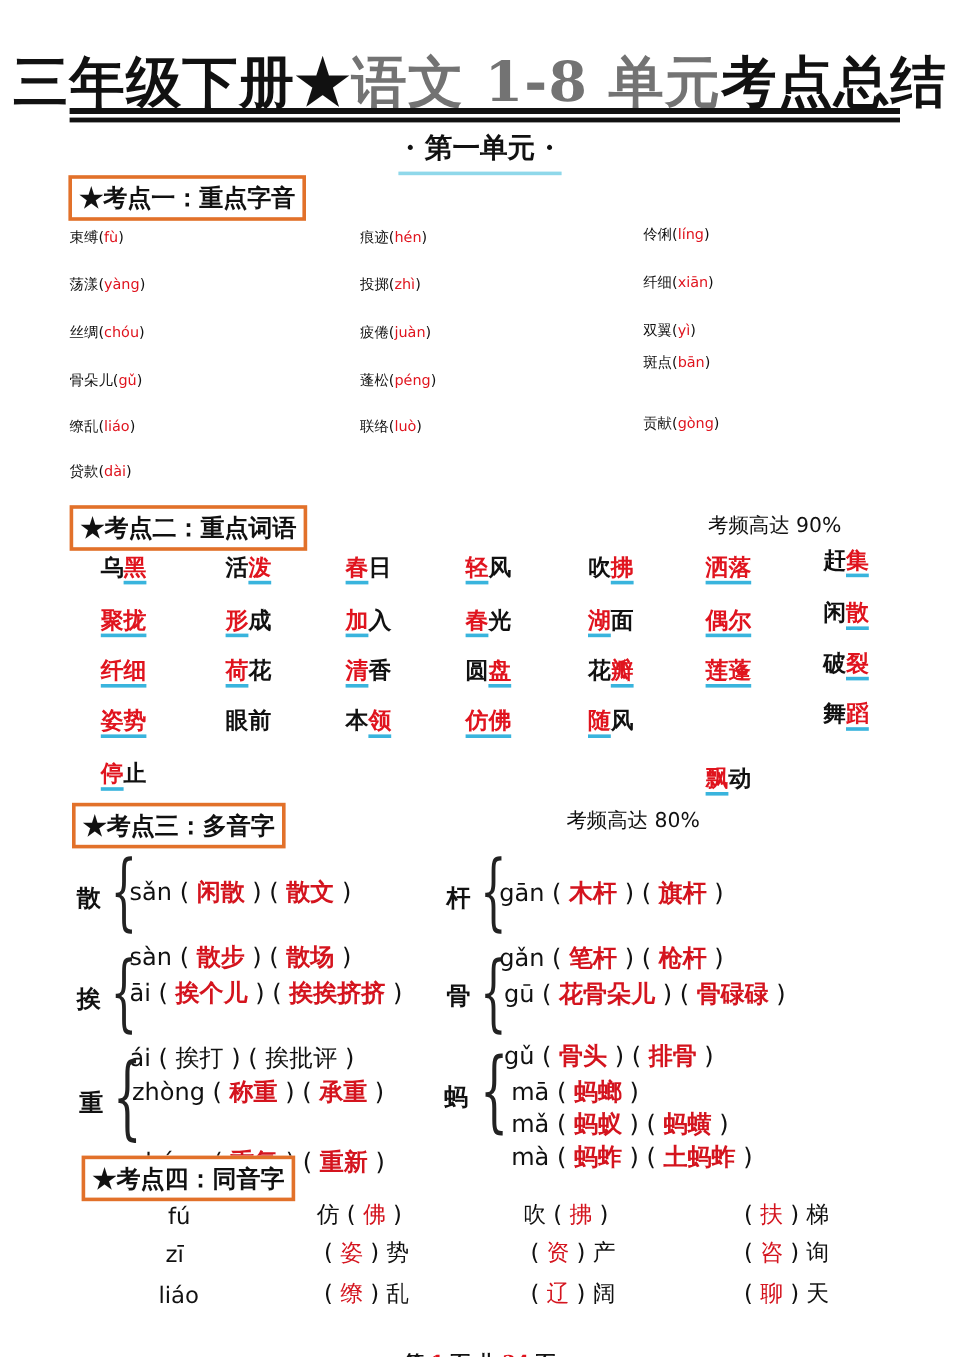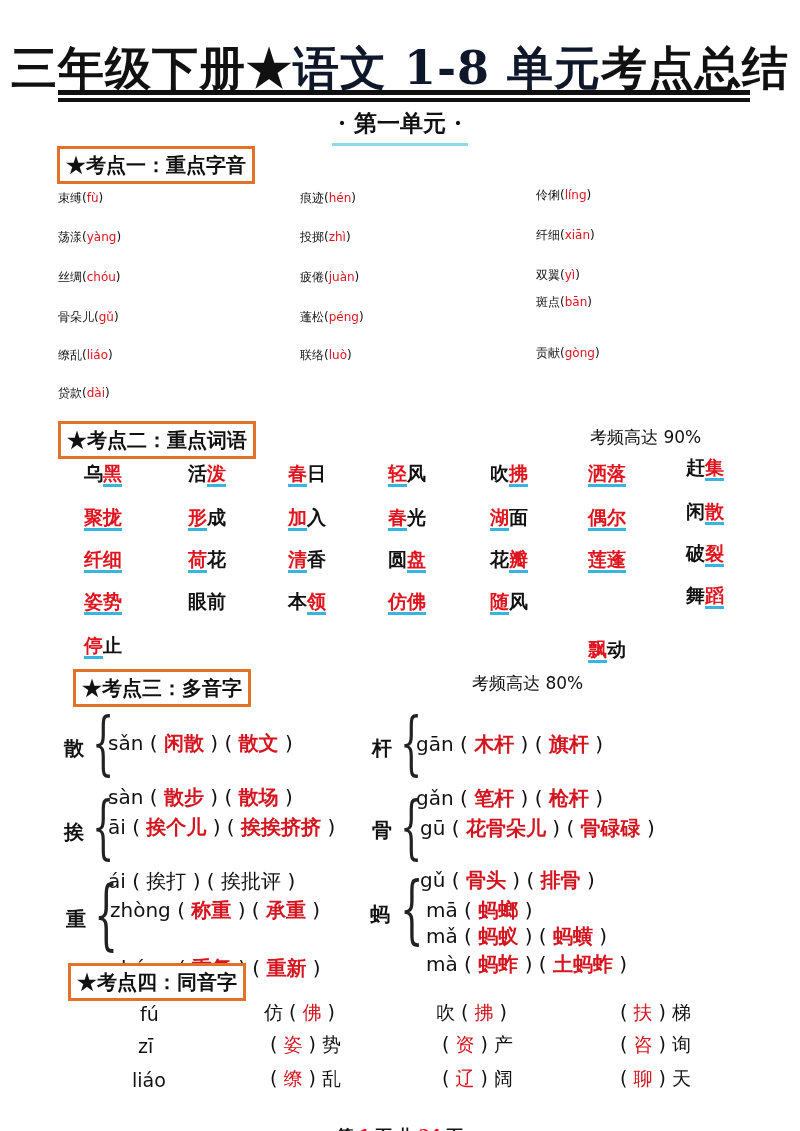--- a/index.html
+++ b/index.html
@@ -5,21 +5,21 @@
   * { box-sizing: border-box; margin: 0; padding: 0; }
   body {
     width: 800px; height: 1131px; background: #ffffff; position: relative; overflow: hidden;
     font-family: "DejaVu Sans", sans-serif; color: #111;
   }
   .title {
     position: absolute; left: 0; top: 40px; width: 800px; text-align: center;
     font-family: "DejaVu Serif", serif; font-weight: bold; font-size: 46px; letter-spacing: 1px;
     line-height: 56px;
   }
-  .title .red { color: #0f172a; }
+  .title .red { color: #737373; }
   .rule1 { position: absolute; left: 58px; top: 90px; width: 692px; height: 5px; background: #111; }
   .rule2 { position: absolute; left: 58px; top: 98px; width: 692px; height: 4px; background: #111; }
   .unit {
     position: absolute; left: 0; top: 108px; width: 800px; text-align: center;
     font-family: "DejaVu Serif", serif; font-weight: bold; font-size: 23px;
   }
   .unit span { display: inline-block; padding: 0 6px 4px; border-bottom: 3px solid #8fd8ea; }
   .box {
     position: absolute; border: 3px solid #e2712a; background: #fff;
     font-family: "DejaVu Serif", serif; font-weight: bold; font-size: 20px;
@@ -98,21 +98,21 @@
     <div class="abs word" style="left:84px; top:588px;"><span class="r">姿势</span></div>
     <div class="abs word" style="left:188px; top:588px;"><span class="k">眼前</span></div>
     <div class="abs word" style="left:288px; top:588px;"><span class="k">本</span><span class="r">领</span></div>
     <div class="abs word" style="left:388px; top:588px;"><span class="r">仿佛</span></div>
     <div class="abs word" style="left:490px; top:588px;"><span class="r">随</span><span class="k">风</span></div>
     <div class="abs word" style="left:588px; top:588px;margin-top:48px;"><span class="r">飘</span><span class="k">动</span></div>
     <div class="abs word" style="left:686px; top:582px;"><span class="k">舞</span><span class="r">蹈</span></div>
     <div class="abs word" style="left:84px; top:632px;"><span class="r">停</span><span class="k">止</span></div>
   </div>
 
-<div class="box" style="left:73px; top:669px;">★考点三：多音字</div>
+<div class="box" style="left:60px; top:669px;">★考点三：多音字</div>
 <div class="abs freq" style="left:472px; top:672px;">考频高达 80%</div>
 <div id="s3">
     <div class="abs ch" style="left:64px; top:735px;">散</div>
     <div class="abs brace" style="left:92px; top:708px; font-size:70px; line-height:70px; transform:scaleX(0.5); transform-origin:left;">{</div>
     <div class="abs poly" style="left:108px; top:707px;"><span>sǎn</span><span> ( </span><span class="r">闲散</span><span> )</span><span> ( </span><span class="r">散文</span><span> )</span></div>
     <div class="abs poly" style="left:108px; top:761px;"><span>sàn</span><span> ( </span><span class="r">散步</span><span> )</span><span> ( </span><span class="r">散场</span><span> )</span></div>
     <div class="abs ch" style="left:64px; top:819px;">挨</div>
     <div class="abs brace" style="left:92px; top:792px; font-size:70px; line-height:70px; transform:scaleX(0.5); transform-origin:left;">{</div>
     <div class="abs poly" style="left:108px; top:791px;"><span>āi</span><span> ( </span><span class="r">挨个儿</span><span> )</span><span> ( </span><span class="r">挨挨挤挤</span><span> )</span></div>
     <div class="abs poly" style="left:108px; top:845px;"><span>ái</span><span> ( </span><span>挨打</span><span> )</span><span> ( </span><span>挨批评</span><span> )</span></div>

